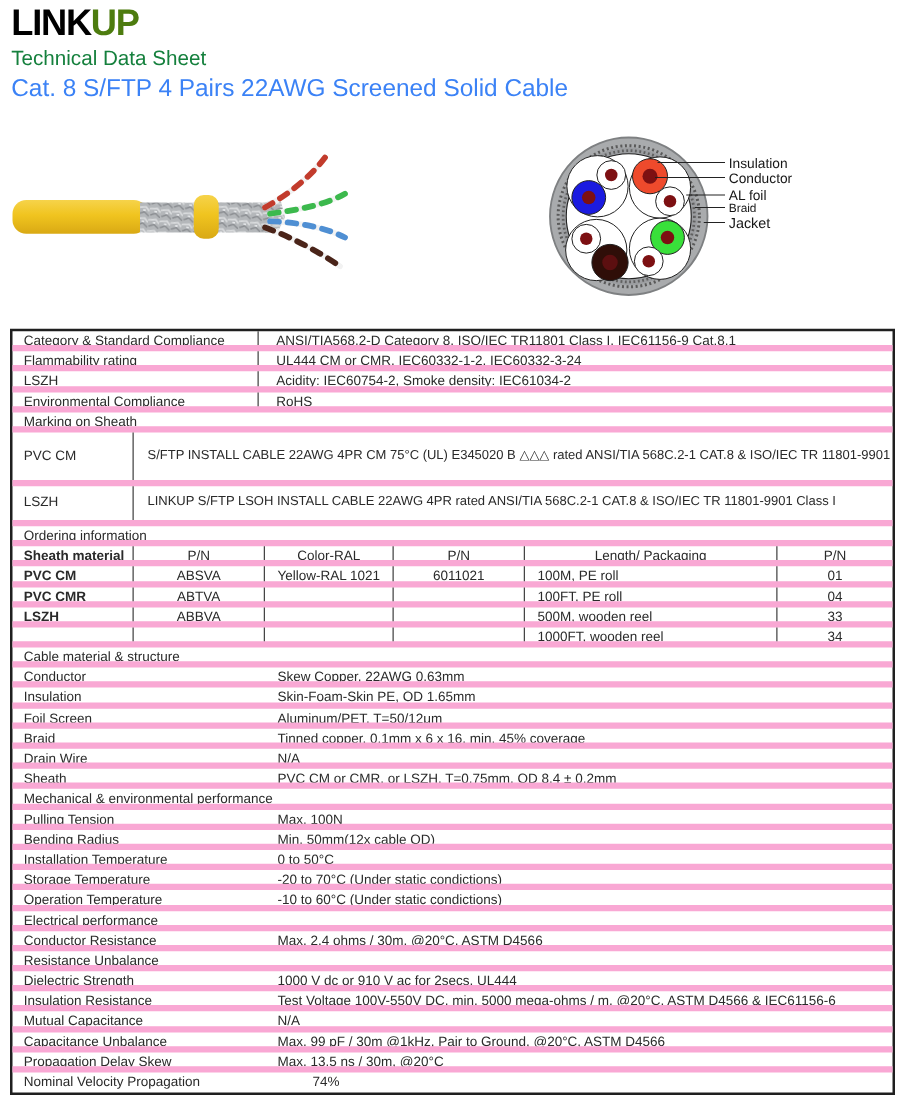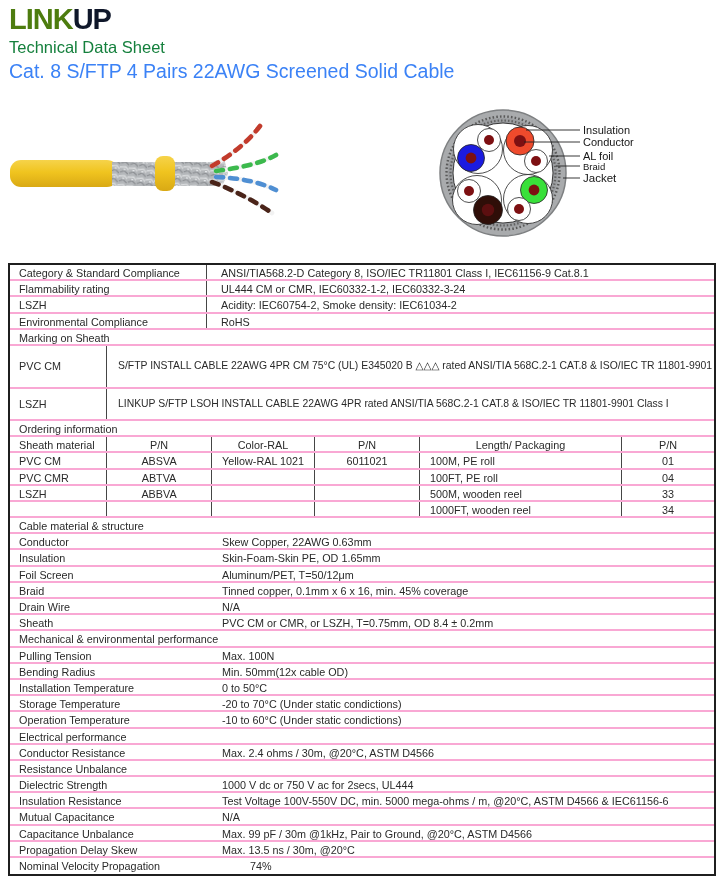--- a/index.html
+++ b/index.html
@@ -2,53 +2,53 @@
 <html><head>
 <meta charset="utf-8">
 <style>
   html,body{margin:0;padding:0;background:#ffffff;}
   .page{position:relative;width:720px;height:877px;background:#fff;overflow:hidden;
         font-family:"Liberation Sans",sans-serif;color:#262626;}
 
   
   .logo{position:absolute;left:9px;top:3px;font-size:29px;font-weight:bold;
         letter-spacing:-1px;transform:scaleY(1.02);white-space:nowrap;}
-  .logo-black{color:#4d7c0f;}
-  .logo-red{color:#0f172a;}
+  .logo-black{color:#000000;}
+  .logo-red{color:#4d7c0f;}
   .doc-title{position:absolute;left:9px;top:38px;font-size:16.5px;color:#15803d;}
   .doc-subtitle{position:absolute;left:9px;top:60px;font-size:19.5px;color:#3b82f6;}
 
   
   .cable-photo-svg{position:absolute;left:8px;top:122px;}
   .cross-svg{position:absolute;left:428px;top:103px;}
   .cross-label{font-family:"Liberation Sans",sans-serif;fill:#161616;}
 
   
   .spec-table{position:absolute;left:8px;top:263px;width:704px;
               border:2px solid #1f1f1f;background:#fff;}
-  .t-row{display:flex;height:16.2px;border-bottom:2px solid #f9a8d4;box-sizing:border-box;}
+  .t-row{display:flex;height:16.2px;border-bottom:5px solid #f9a8d4;box-sizing:border-box;}
   .t-row:last-child{border-bottom:none;gap:28px;}
   .t-row.marking{height:43px;}
   .t-row.marking + .t-row.marking{height:32px;}
   .t-cell{font-size:10.8px;line-height:14.5px;padding-top:1px;color:#2a2a2a;
           box-sizing:border-box;overflow:hidden;white-space:nowrap;}
   
   .section .t-cell{flex:1;padding-left:9px;}
   
   .spec2 .row-label{flex:0 0 197px;border-right:1px solid #454545;padding-left:9px;}
   .spec2 .row-value{flex:1;padding-left:14px;}
   
   .marking .t-cell{display:flex;align-items:center;padding-top:0;}
   .marking .row-label{flex:0 0 97px;border-right:1px solid #454545;padding-left:9px;}
   .marking .row-value{flex:1;padding-left:11px;font-size:10.4px;}
   
   .spec .row-label{flex:0 0 212px;padding-left:9px;}
   .spec .row-value{flex:1;}
   
-  .oc1{flex:0 0 97px;border-right:1px solid #454545;padding-left:9px;}
+  .oc1{flex:0 0 97px;border-right:1px solid #454545;padding-left:9px;font-weight:bold;}
   .oc2{flex:0 0 105px;border-right:1px solid #454545;text-align:center;}
   .oc3{flex:0 0 103px;border-right:1px solid #454545;text-align:center;}
   .oc4{flex:0 0 105px;border-right:1px solid #454545;text-align:center;}
   .oc5{flex:0 0 202px;border-right:1px solid #454545;padding-left:10px;}
   .oc6{flex:1;text-align:center;}
   .order-head .oc5{text-align:center;padding-left:0;}
 </style>
 </head>
 <body>
 
@@ -271,21 +271,21 @@
       </div>
       <div class="t-row spec">
         <div class="t-cell row-label">Conductor Resistance</div>
         <div class="t-cell row-value">Max. 2.4 ohms / 30m, @20°C, ASTM D4566</div>
       </div>
       <div class="t-row spec">
         <div class="t-cell row-label">Resistance Unbalance</div>
       </div>
       <div class="t-row spec">
         <div class="t-cell row-label">Dielectric Strength</div>
-        <div class="t-cell row-value">1000 V dc or 750 V ac for 2secs, UL444</div>
+        <div class="t-cell row-value">1000 V dc or 910 V ac for 2secs, UL444</div>
       </div>
       <div class="t-row spec">
         <div class="t-cell row-label">Insulation Resistance</div>
         <div class="t-cell row-value">Test Voltage 100V-550V DC, min. 5000 mega-ohms / m, @20°C, ASTM D4566 &amp; IEC61156-6</div>
       </div>
       <div class="t-row spec">
         <div class="t-cell row-label">Mutual Capacitance</div>
         <div class="t-cell row-value">N/A</div>
       </div>
       <div class="t-row spec">

